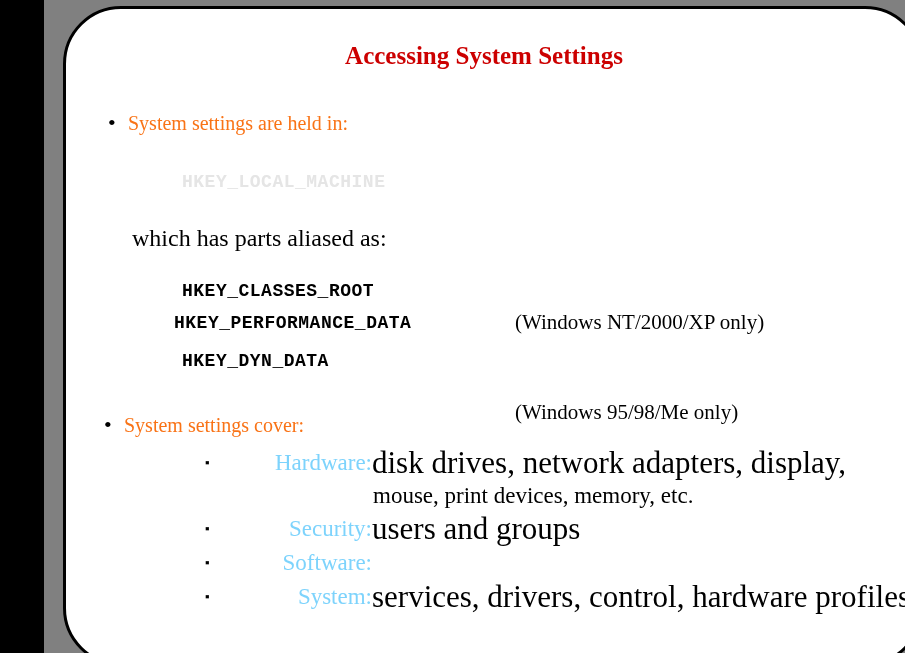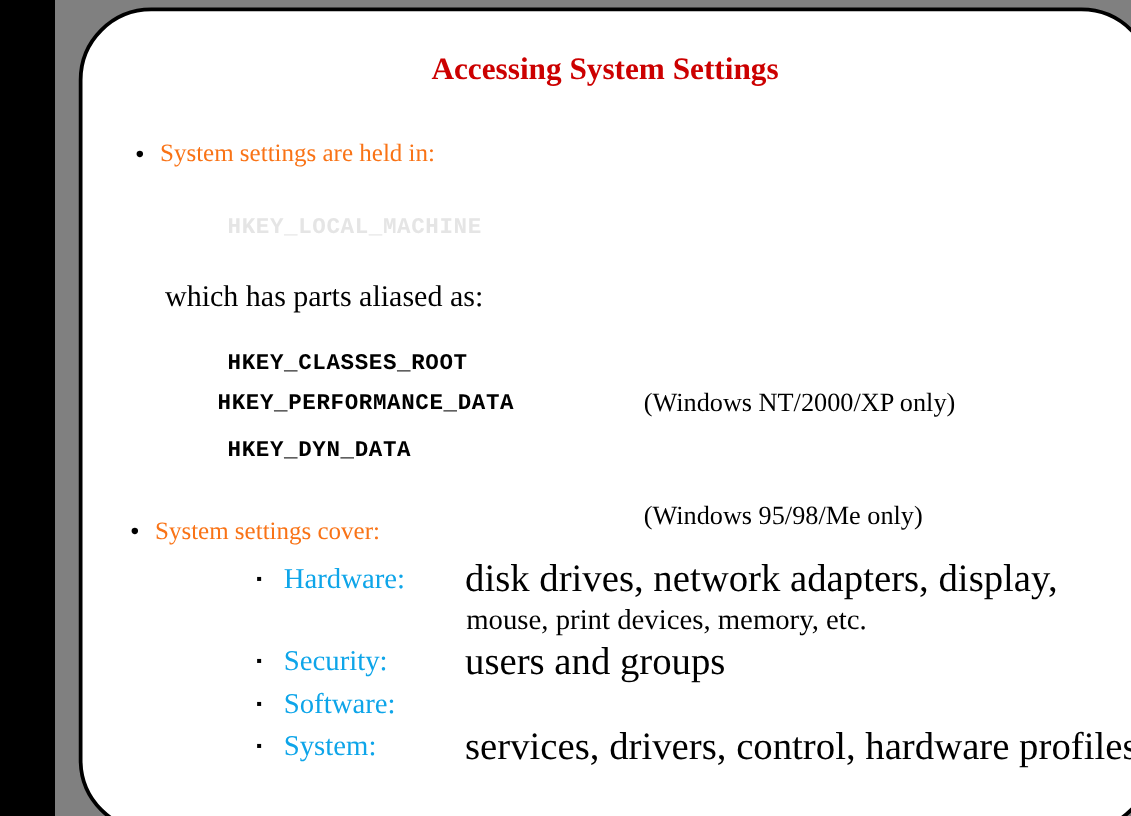--- a/index.html
+++ b/index.html
@@ -106,22 +106,23 @@
   }
   .sq-bullet {
     width: 22px;
     color: #000000;
     font-size: 13px;
     line-height: 26px;
   }
   .sub-label {
     width: 145px;
     font-size: 23px;
-    color: #0ea5e9;
+    color: #7dd3fc;
     line-height: 26px;
+    text-align: right;
   }
   .sub-desc {
     font-size: 31px;
     color: #000000;
     line-height: 26px;
   }
   .sub-desc-cont {
     position: absolute;
     font-size: 23px;
     color: #000000;

